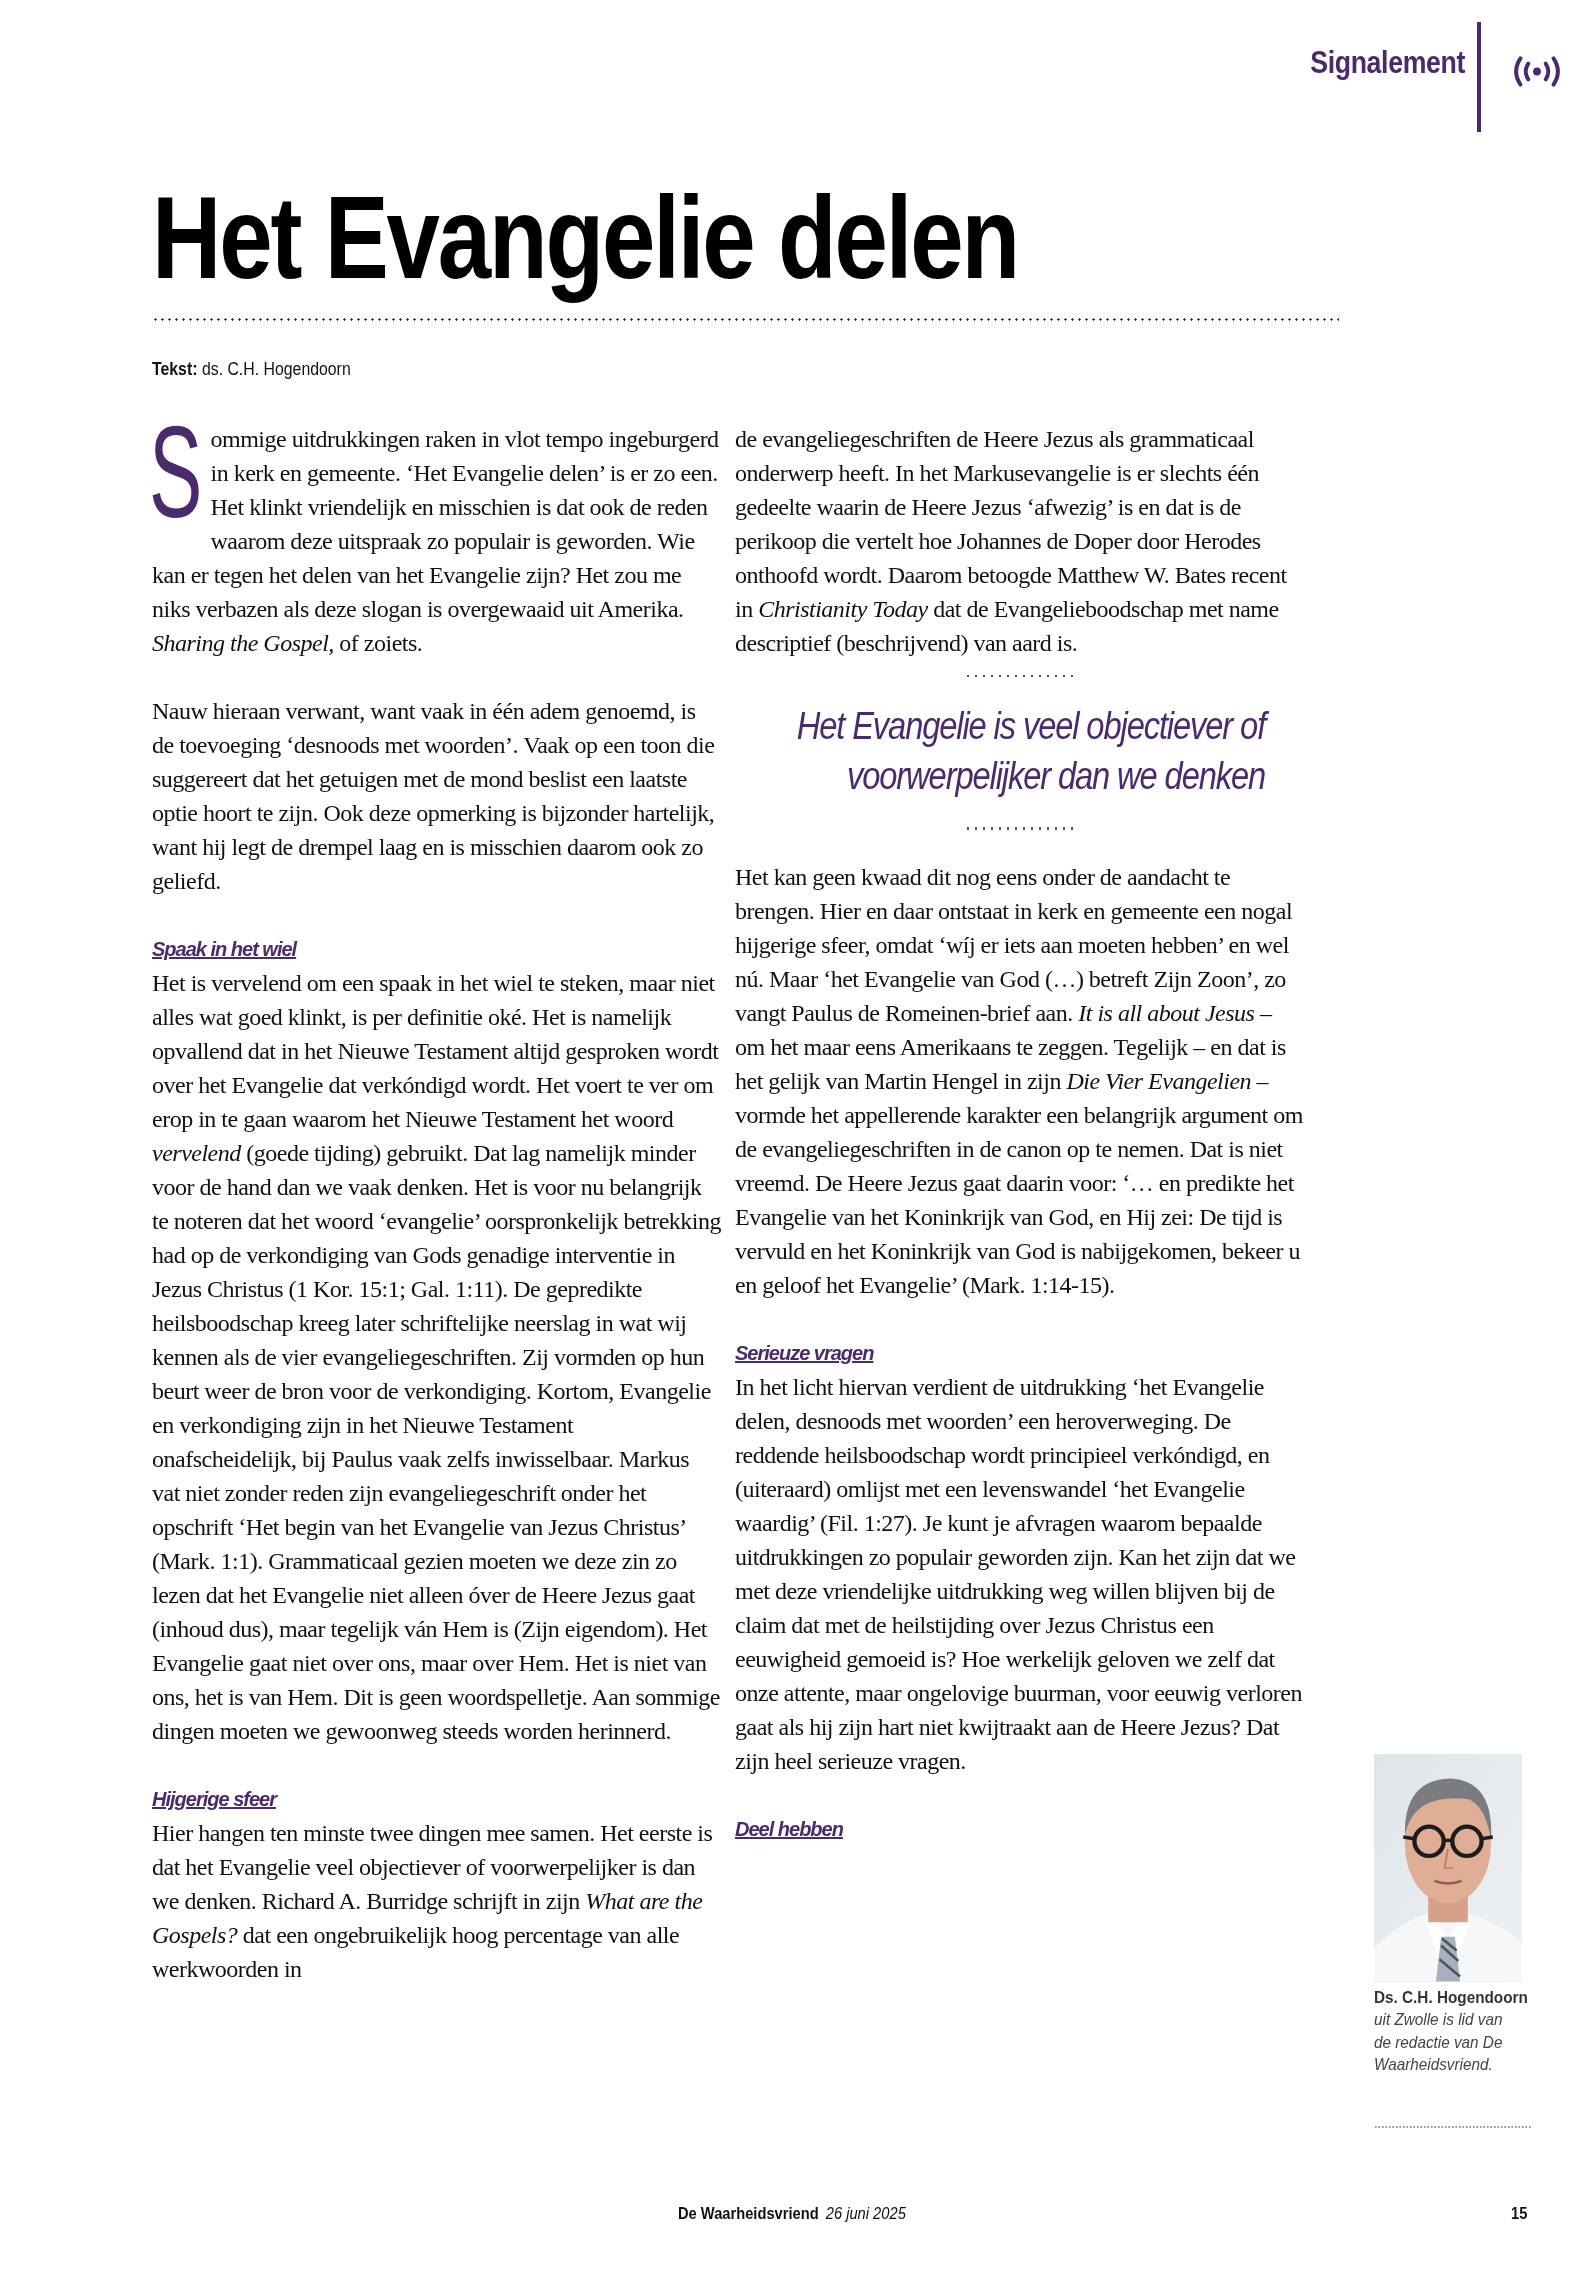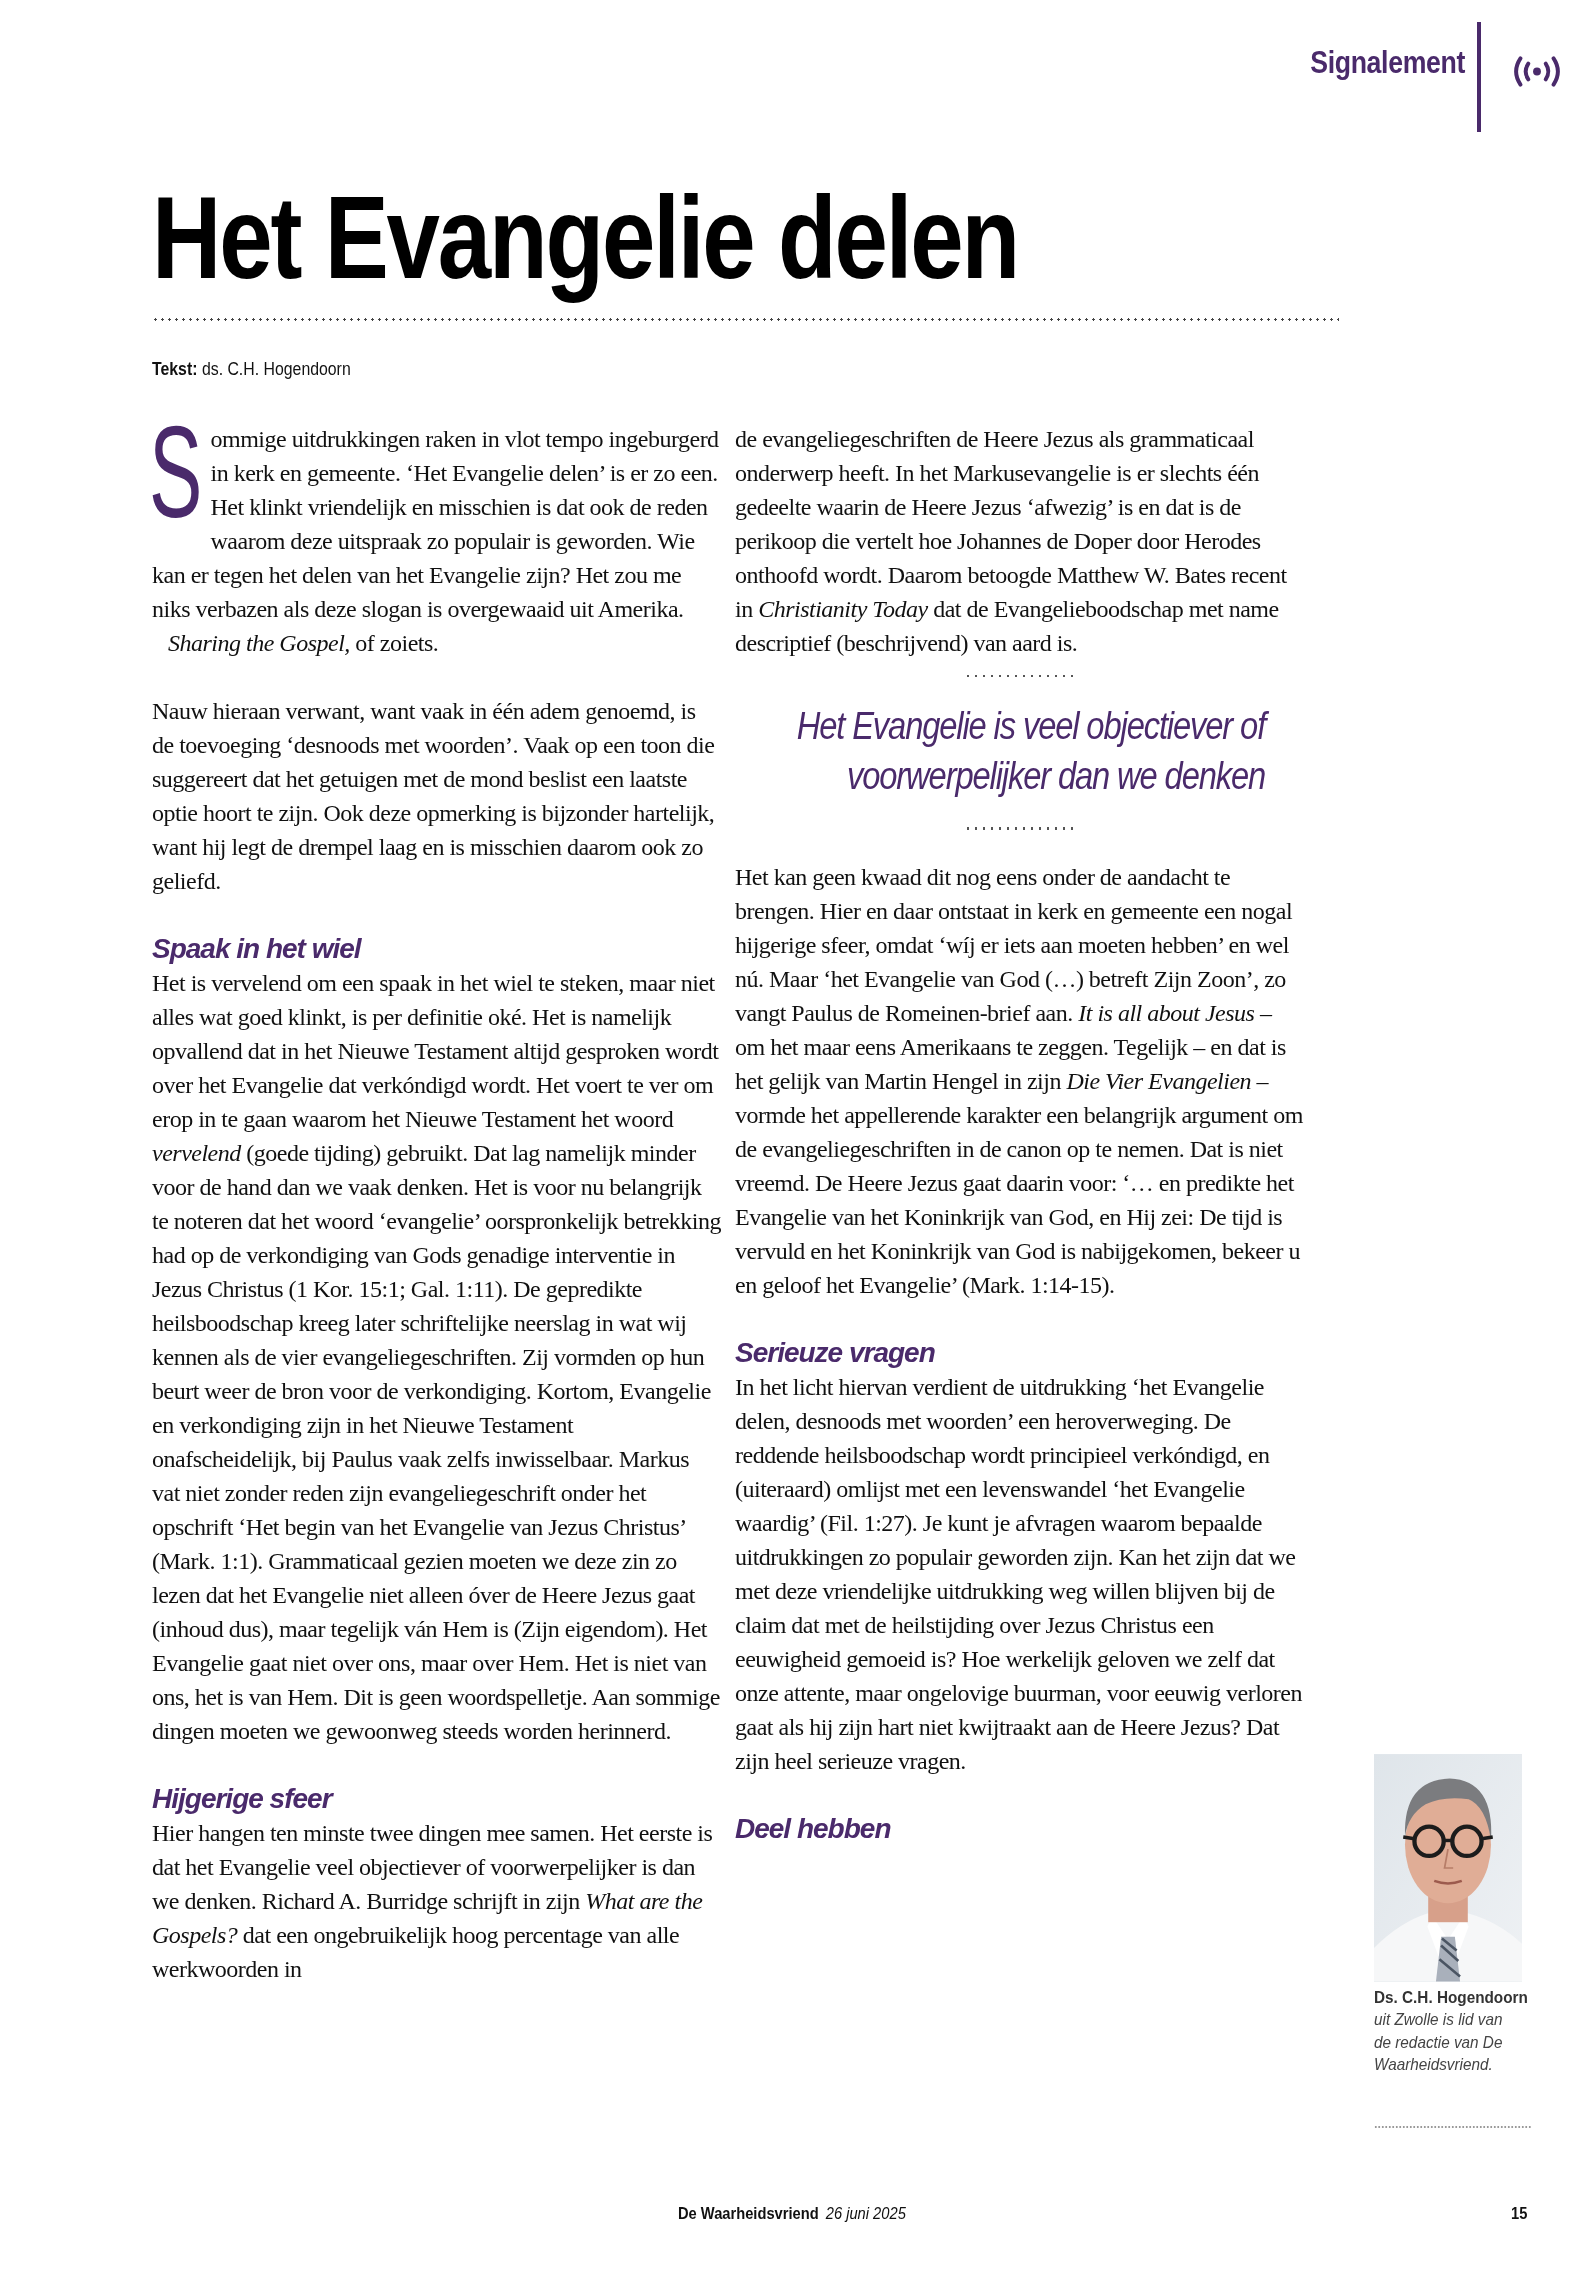--- a/index.html
+++ b/index.html
@@ -29,32 +29,33 @@
   .byline { position: absolute; left: 152px; top: 359px; font-family: "Liberation Sans", "DejaVu Sans", sans-serif;
     font-size: 18px; color: #111; transform: scaleX(0.88); transform-origin: left top; white-space: nowrap; }
   .byline b { font-weight: bold; }
 
   
   .col { position: absolute; font-size: 24px; line-height: 34px; letter-spacing: -0.5px; }
   .col-left  { left: 152px; top: 422px; width: 570px; }
   .col-right { left: 735px; top: 422px; width: 570px; }
   .para { margin-bottom: 34px; }
   .para:last-child { margin-bottom: 0; }
-  .para i { font-style: italic; margin-left: 16px; }
+  .para i { font-style: italic; }
 
   .dropcap {
     float: left; font-family: "Liberation Sans", "DejaVu Sans", sans-serif; font-weight: normal;
     font-size: 129px; line-height: 97px; height: 102px; color: #4a2a6b;
     margin: 1.7px 12px 0 -3.5px; transform: scaleX(0.62); transform-origin: left top; width: 50px;
   }
 
   .subhead {
     font-family: "Liberation Sans", "DejaVu Sans", sans-serif; font-style: italic; font-weight: bold;
-    font-size: 28px; color: #4a2a6b; line-height: 34px; letter-spacing: -1px;
+    font-size: 20px; color: #4a2a6b; line-height: 34px; letter-spacing: -1px;
     display: block;
+    text-decoration: underline;
   }
   .section { margin-bottom: 34px; }
 
   
   .pullquote { position: relative; margin: 14.7px 0 30px; text-align: right; }
   .pq-dots { height: 2.6px; width: 112px; margin: 0 auto;
     background-image: radial-gradient(circle, #555 1px, transparent 1.2px);
     background-size: 8px 2.6px; background-repeat: repeat-x; }
   .pq-text {
     font-family: "Liberation Sans", "DejaVu Sans", sans-serif; font-style: italic; font-weight: normal;

